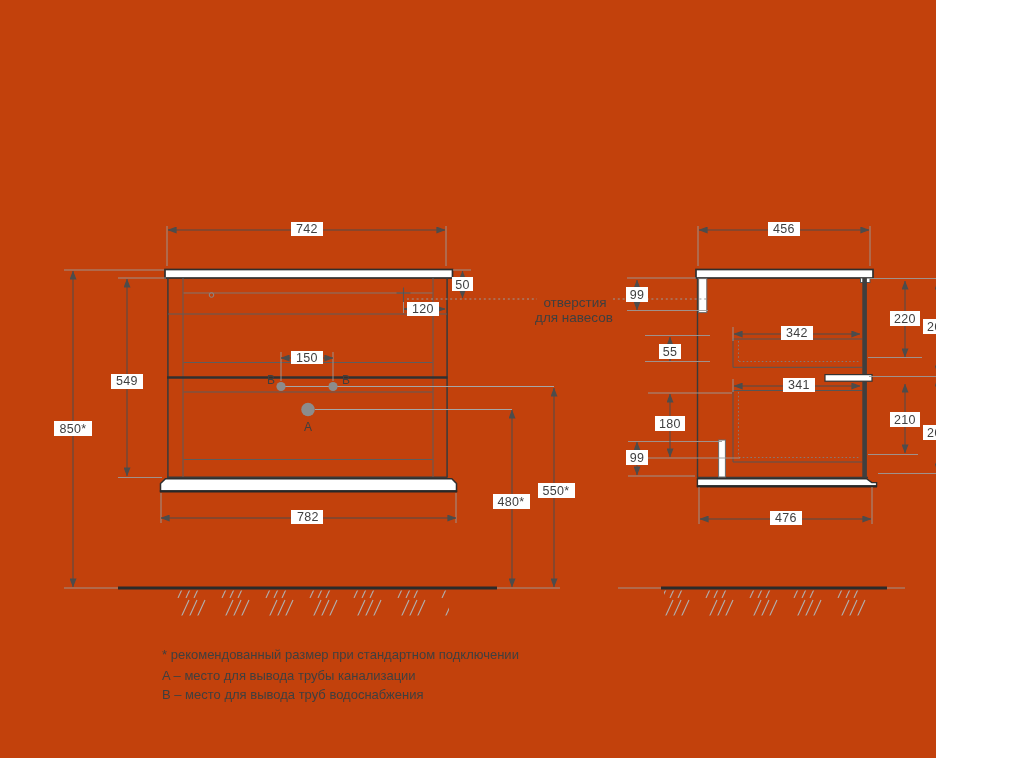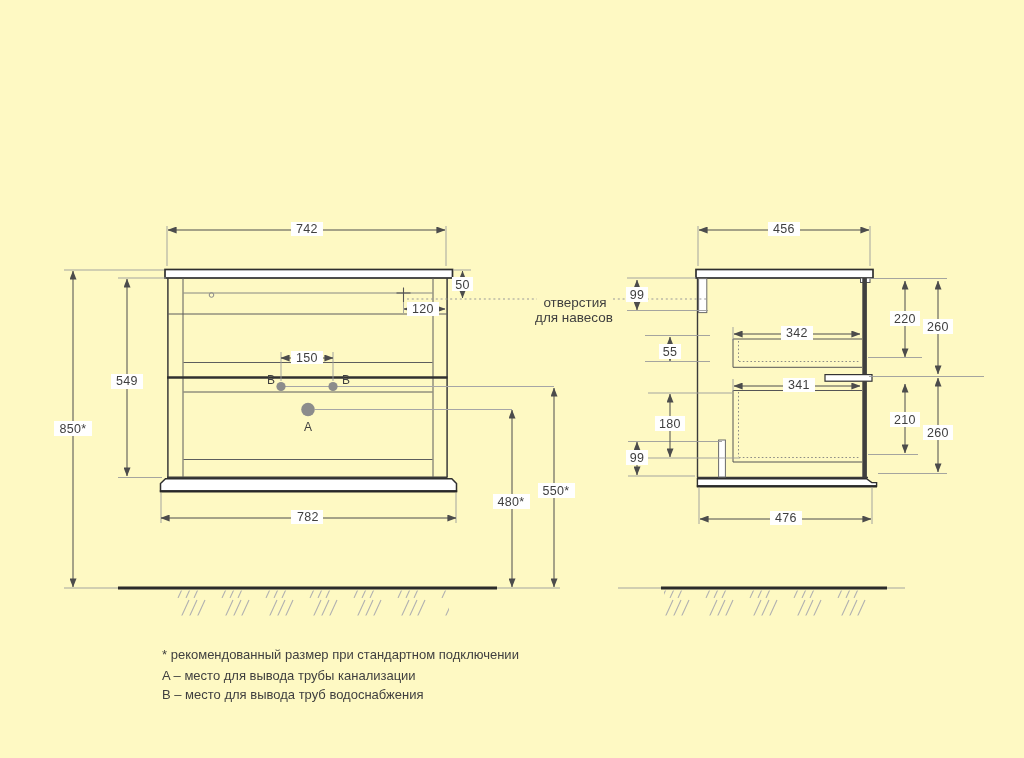--- a/index.html
+++ b/index.html
@@ -1,16 +1,16 @@
 <!DOCTYPE html>
 <html><head>
 <meta charset="utf-8">
 <style>
   html,body{margin:0;padding:0;background:#ffffff;}
-  .canvas{position:relative;width:1024px;height:758px;background:#fef9c3;overflow:hidden;
+  .canvas{position:relative;width:936px;height:758px;background:#c2410c;overflow:hidden;
           font-family:"Liberation Sans", sans-serif;}
   svg{display:block}
   text{font-family:"Liberation Sans", sans-serif; fill:#3f3f3f;}
   .dim{font-size:12.5px; letter-spacing:.3px;}
   .pt{font-size:12px;}
   .callout{font-size:13.5px;}
   .legend{font-size:13px;}
   .mid{text-anchor:middle;}
 </style>
 </head>

